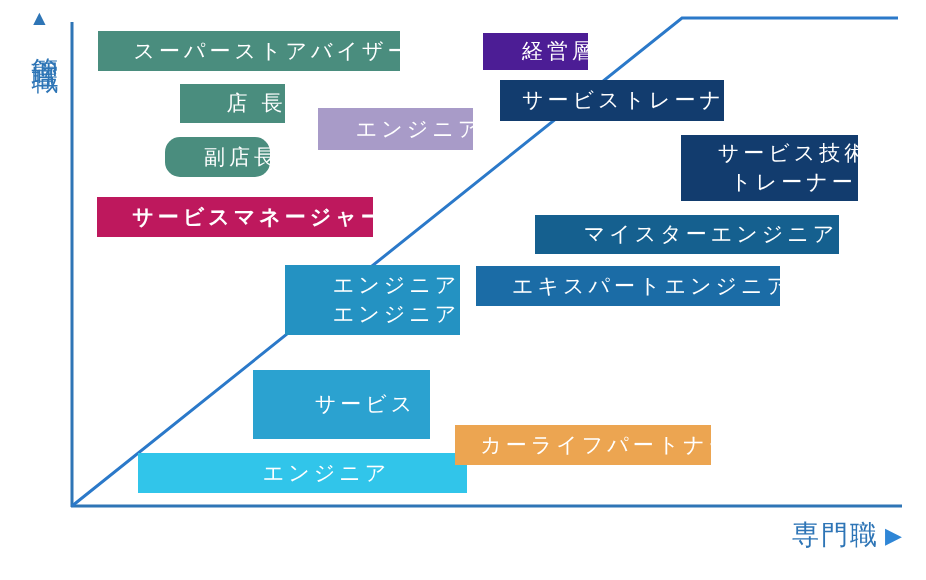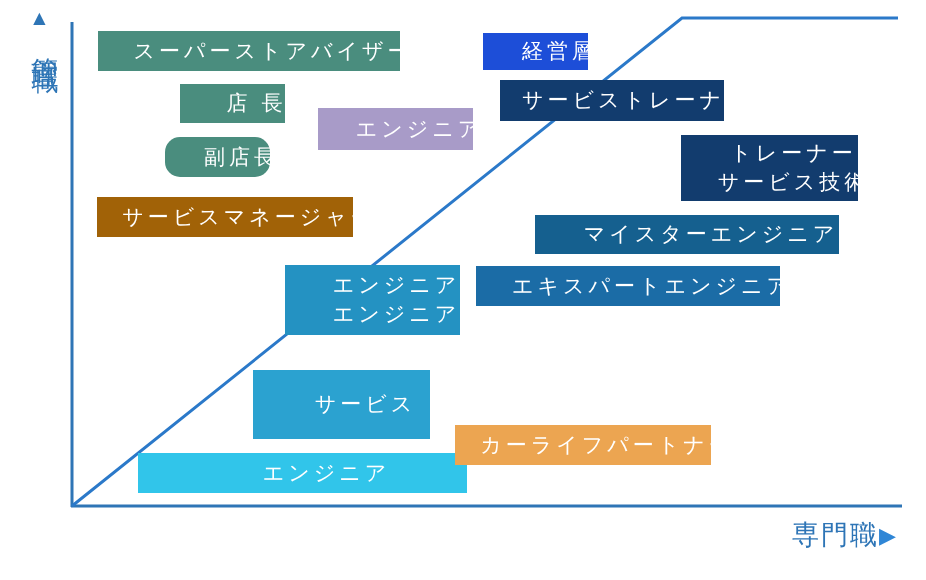--- a/index.html
+++ b/index.html
@@ -49,21 +49,21 @@
     top: 6px;
     font-size: 21px;
     color: #2e75b6;
   }
   .x-axis-group {
     position: absolute;
     left: 792px;
     top: 517px;
     display: flex;
     align-items: center;
-    gap: 0;
+    gap: 6px;
   }
   .x-axis-label {
     font-size: 27px;
     font-weight: 300;
     letter-spacing: 2px;
     color: #2e75b6;
   }
   .x-axis-arrow {
     font-size: 22px;
     color: #2f86d6;
@@ -95,31 +95,31 @@
       </div>
       <div class="job-box" style="left: 180px; top: 84px; width: 105px; height: 39px; background: rgb(74, 141, 126);">
         <span>店 長</span>
       </div>
       <div class="job-box" style="left: 165px; top: 137px; width: 105px; height: 40px; background: rgb(74, 141, 126); border-radius: 15px;">
         <span>副店長</span>
       </div>
       <div class="job-box" style="left: 318px; top: 108px; width: 155px; height: 42px; background: rgb(168, 155, 200);">
         <span>エンジニア</span>
       </div>
-      <div class="job-box" style="left: 483px; top: 33px; width: 105px; height: 37px; background: #1d4ed8;">
+      <div class="job-box" style="left: 483px; top: 33px; width: 105px; height: 37px; background: #4c1d95;">
         <span>経営層</span>
       </div>
       <div class="job-box" style="left: 500px; top: 80px; width: 224px; height: 41px; background: rgb(18, 60, 110);">
         <span>サービストレーナー</span>
       </div>
       <div class="job-box" style="left: 681px; top: 135px; width: 177px; height: 66px; background: rgb(18, 60, 110);">
+        <span>サービス技術</span>
         <span>トレーナー</span>
-        <span>サービス技術</span>
       </div>
-      <div class="job-box" style="left: 97px; top: 197px; width: 256px; height: 40px; background: #a16207;">
+      <div class="job-box" style="left: 97px; top: 197px; width: 276px; height: 40px; background: #be185d; font-weight: bold;">
         <span>サービスマネージャー</span>
       </div>
       <div class="job-box" style="left: 535px; top: 215px; width: 304px; height: 39px; background: rgb(21, 96, 143);">
         <span>マイスターエンジニア</span>
       </div>
       <div class="job-box" style="left: 476px; top: 266px; width: 304px; height: 40px; background: rgb(27, 108, 166);">
         <span>エキスパートエンジニア</span>
       </div>
       <div class="job-box" style="left: 285px; top: 265px; width: 175px; height: 70px; background: rgb(36, 146, 194);">
         <span>エンジニア</span>

